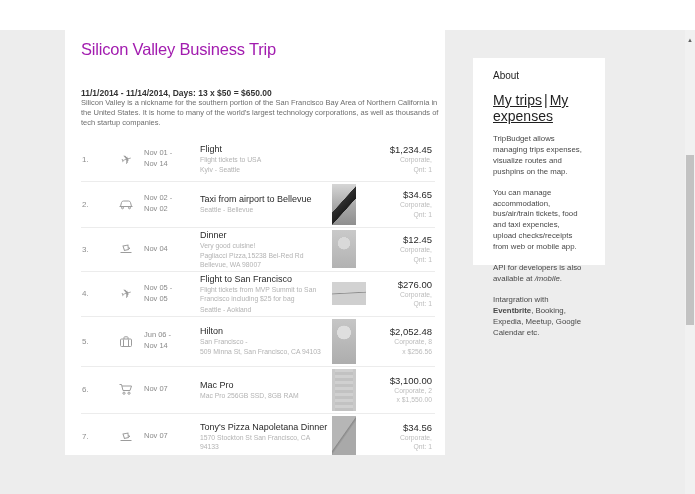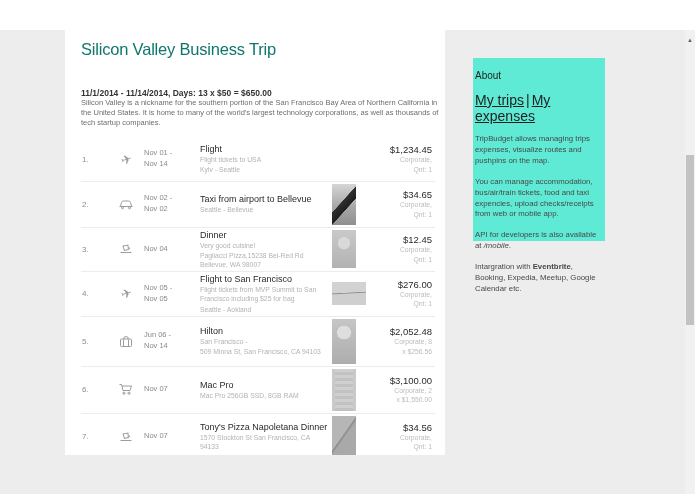--- a/index.html
+++ b/index.html
@@ -4,21 +4,21 @@
 <style>
   * { margin:0; padding:0; box-sizing:border-box; }
   html,body { width:695px; height:494px; overflow:hidden; }
   body { font-family:"Liberation Sans", sans-serif; background:#ededed; position:relative; }
 
   .topband { position:absolute; left:0; top:0; width:695px; height:30px; background:#ffffff; }
 
   
   .trip-panel { position:absolute; left:65px; top:30px; width:380px; height:425px;
                 background:#ffffff; overflow:hidden; padding:8px 10px 0 16px; }
-  .page-title { font-size:16.5px; font-weight:400; color:#0f766e; letter-spacing:-0.2px; margin-top:2px; }
+  .page-title { font-size:16.5px; font-weight:400; color:#a21caf; letter-spacing:-0.2px; margin-top:2px; }
   .trip-subtitle { font-size:8.5px; font-weight:700; color:#333; margin-top:29px; }
   .trip-desc { font-size:7.5px; color:#6e6e6e; line-height:1.32; width:358px; }
 
   .expense-list { margin-top:10px; }
   .row { display:flex; align-items:center; min-height:43px; padding:2px 3px 2px 1px; border-top:1px solid #ececec; }
   .row:first-child { border-top:none; }
   .col-num { width:26px; font-size:8px; color:#8d8d8d; }
   .col-icon { width:36px; display:flex; justify-content:center; align-items:center; color:#9c9c9c; }
   .col-icon svg { stroke:#9c9c9c; fill:none; stroke-width:1; }
   .plane-glyph { font-size:13px; color:#9c9c9c; display:inline-block; transform:rotate(-18deg); }
@@ -45,22 +45,22 @@
       repeating-linear-gradient(180deg,#d0d0d0 0 3px,#c2c2c2 3px 6px),
       linear-gradient(180deg,#cdcdcd,#bfbfbf); border-left:3px solid #c9c9c9; border-right:3px solid #c9c9c9; }
   .t-diag { height:42px; background:
       linear-gradient(125deg,#b6b6b6 0 45%, #8a8a8a 47%, #a9a9a9 52% 100%); }
   .col-amount { width:62px; text-align:right; }
   .amount { font-size:9.5px; color:#2a2a2a; }
   .amount-sub { font-size:6.8px; color:#bcbcbc; line-height:1.4; }
   .amount-sub:empty { display:none; }
 
   
-  .about-card { position:absolute; left:473px; top:58px; width:132px; height:183px;
-                background:#5eead4; padding:12px 2px; }
+  .about-card { position:absolute; left:473px; top:58px; width:132px; height:207px;
+                background:#ffffff; padding:12px 20px; }
   .about-title { font-size:10px; font-weight:400; color:#1f1f1f; }
   .about-links { font-size:14px; color:#1f1f1f; margin-top:11px; }
   .about-links a { color:#1f1f1f; text-decoration:underline; cursor:pointer; }
   .about-links .sep { margin:0 2px; }
   .about-card p { font-size:7.8px; color:#484848; line-height:1.4; margin-top:10px; }
 
   
   .scrollbar { position:absolute; right:0; top:30px; width:10px; height:464px; background:#f1f1f1; }
   .sb-arrow { width:10px; height:12px; font-size:6px; color:#606060; text-align:center;
               line-height:12px; margin-top:4px; cursor:pointer; }

